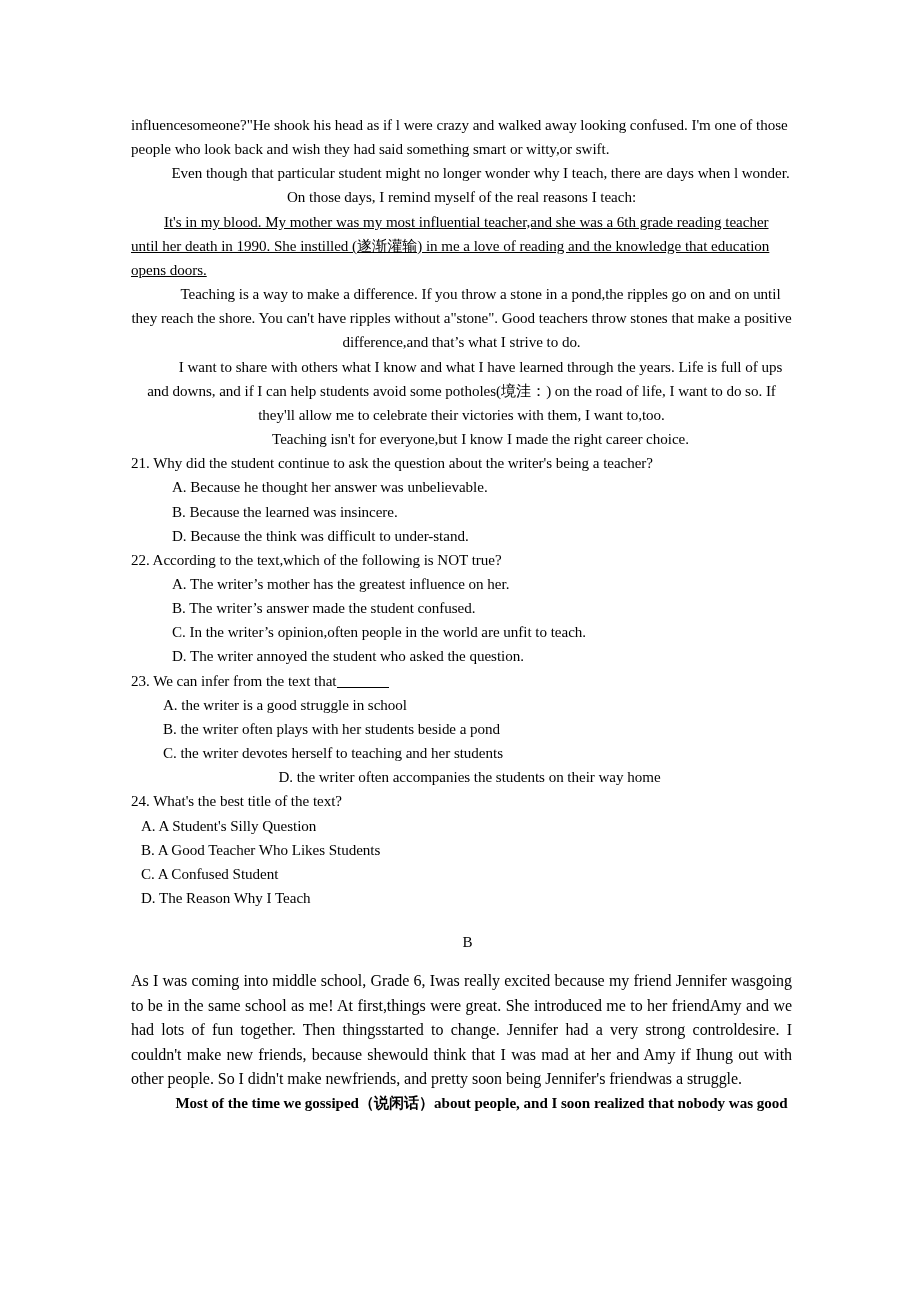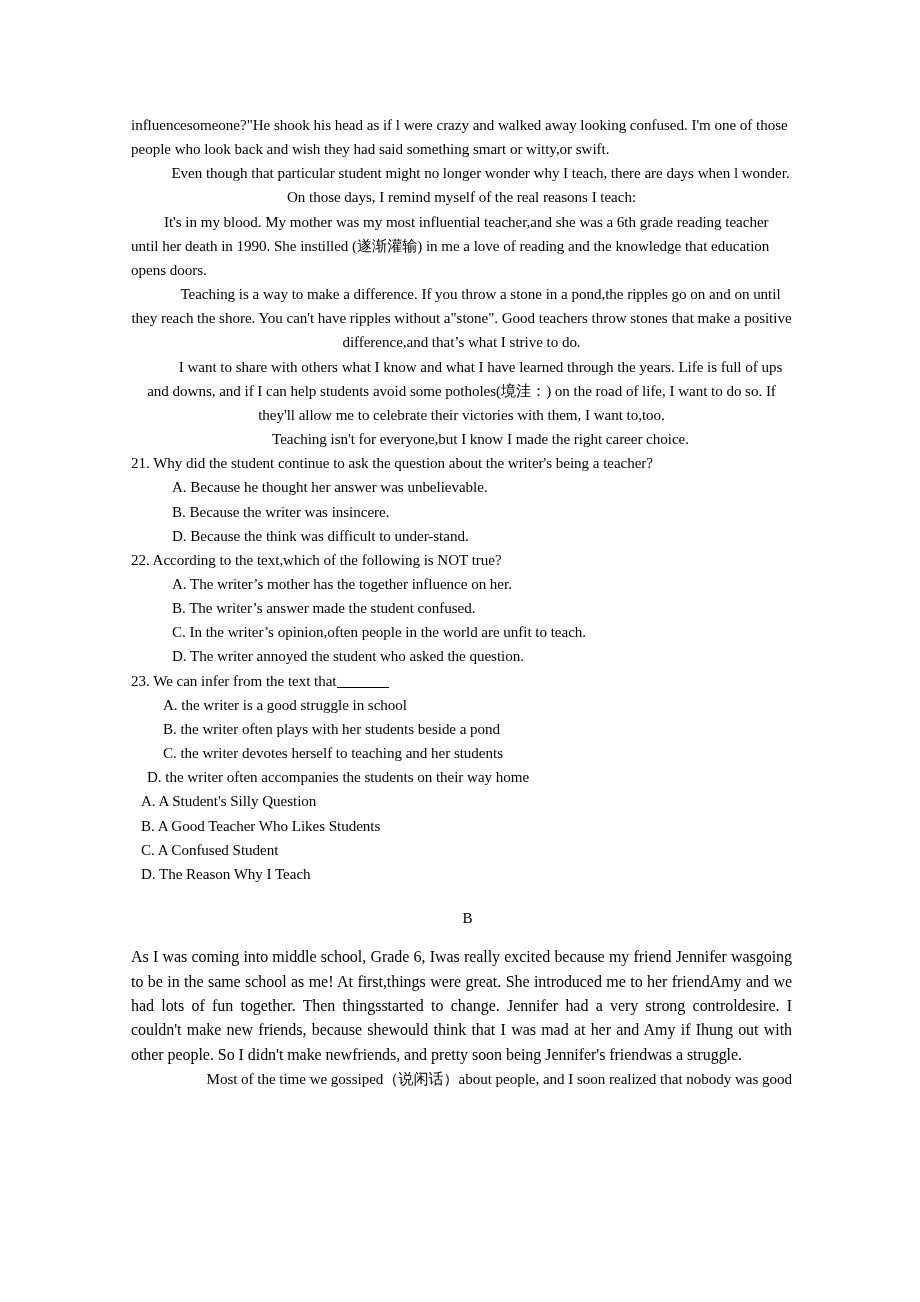--- a/index.html
+++ b/index.html
@@ -29,37 +29,38 @@
     margin: 0;
     text-align: left;
     letter-spacing: -0.05px;
   }
   .para.indent {
     text-indent: 38px;
     text-align: center;
   }
   .para.indent-sm {
     text-indent: 33px;
+    text-decoration: underline;
   }
   
   .question {
     font-size: 15.1px;
     line-height: 24.15px;
     margin: 0;
     letter-spacing: -0.05px;
   }
   .opt {
     font-size: 15.1px;
     line-height: 24.15px;
     margin: 0;
     letter-spacing: -0.05px;
   }
   .opt.ind-lg { padding-left: 41px; }
   .opt.ind-md { padding-left: 32px; }
-  .opt.ind-sm { padding-left: 16px; }
+  .opt.ind-sm { padding-left: 16px; text-align: center; }
   .opt.ind-xs { padding-left: 10px; }
 
   .blank-underline {
     display: inline-block;
     width: 52px;
     border-bottom: 1px solid #000;
     height: 14px;
     vertical-align: -2px;
     margin-left: 1px;
   }
@@ -77,23 +78,24 @@
     line-height: 24.4px;
     margin: 0;
     text-align: justify;
     text-justify: inter-word;
     letter-spacing: -0.05px;
   }
   .passage-b-last {
     font-size: 15.1px;
     line-height: 24.4px;
     margin: 0;
-    text-align: right;
+    text-align: center;
     text-indent: 40px;
     letter-spacing: -0.05px;
+    font-weight: bold;
   }
 </style>
 </head>
 <body>
 
 <div class="page">
 
   <p class="para">influencesomeone?"He shook his head as if l were crazy and walked away looking confused. I'm one of those people who look back and wish they had said something smart or witty,or swift.</p>
 
   <p class="para indent">Even though that particular student might no longer wonder why I teach, there are days when l wonder. On those days, I remind myself of the real reasons I teach:</p>
@@ -103,41 +105,42 @@
   <p class="para indent">Teaching is a way to make a difference. If you throw a stone in a pond,the ripples go on and on until they reach the shore. You can't have ripples without a"stone". Good teachers throw stones that make a positive difference,and that’s what I strive to do.</p>
 
 
   <p class="para indent">I want to share with others what I know and what I have learned through the years. Life is full of ups and downs, and if I can help students avoid some potholes(境洼：) on the road of life, I want to do so. If they'll allow me to celebrate their victories with them, I want to,too.</p>
 
   <p class="para indent">Teaching isn't for everyone,but I know I made the right career choice.</p>
 
   <div>
     <p class="question"><span>21.</span> <span>Why did the student continue to ask the question about the writer's being a teacher?</span></p>
     <p class="opt ind-lg">A. Because he thought her answer was unbelievable.</p>
-    <p class="opt ind-lg">B. Because the writer was insincere.</p>
+    <p class="opt ind-lg">B. Because the learned was insincere.</p>
     <p class="opt ind-lg">D. Because the think was difficult to under-stand.</p>
   </div>
 
   <div>
     <p class="question"><span>22.</span> <span>According to the text,which of the following is NOT true?</span></p>
-    <p class="opt ind-lg">A. The writer’s mother has the together influence on her.</p>
+    <p class="opt ind-lg">A. The writer’s mother has the greatest influence on her.</p>
     <p class="opt ind-lg">B. The writer’s answer made the student confused.</p>
     <p class="opt ind-lg">C. In the writer’s opinion,often people in the world are unfit to teach.</p>
     <p class="opt ind-lg">D. The writer annoyed the student who asked the question.</p>
   </div>
 
   <div>
     <p class="question"><span>23.</span> <span>We can infer from the text that</span><span class="blank-underline"></span></p>
     <p class="opt ind-md">A. the writer is a good struggle in school</p>
     <p class="opt ind-md">B. the writer often plays with her students beside a pond</p>
     <p class="opt ind-md">C. the writer devotes herself to teaching and her students</p>
     <p class="opt ind-sm">D. the writer often accompanies the students on their way home</p>
   </div>
 
   <div>
+    <p class="question"><span>24.</span> <span>What's the best title of the text?</span></p>
     <p class="opt ind-xs">A. A Student's Silly Question</p>
     <p class="opt ind-xs">B. A Good Teacher Who Likes Students</p>
     <p class="opt ind-xs">C. A Confused Student</p>
     <p class="opt ind-xs">D. The Reason Why I Teach</p>
   </div>
 
   <div class="spacer-md"></div>
 
   <p class="section-label">B</p>
 

